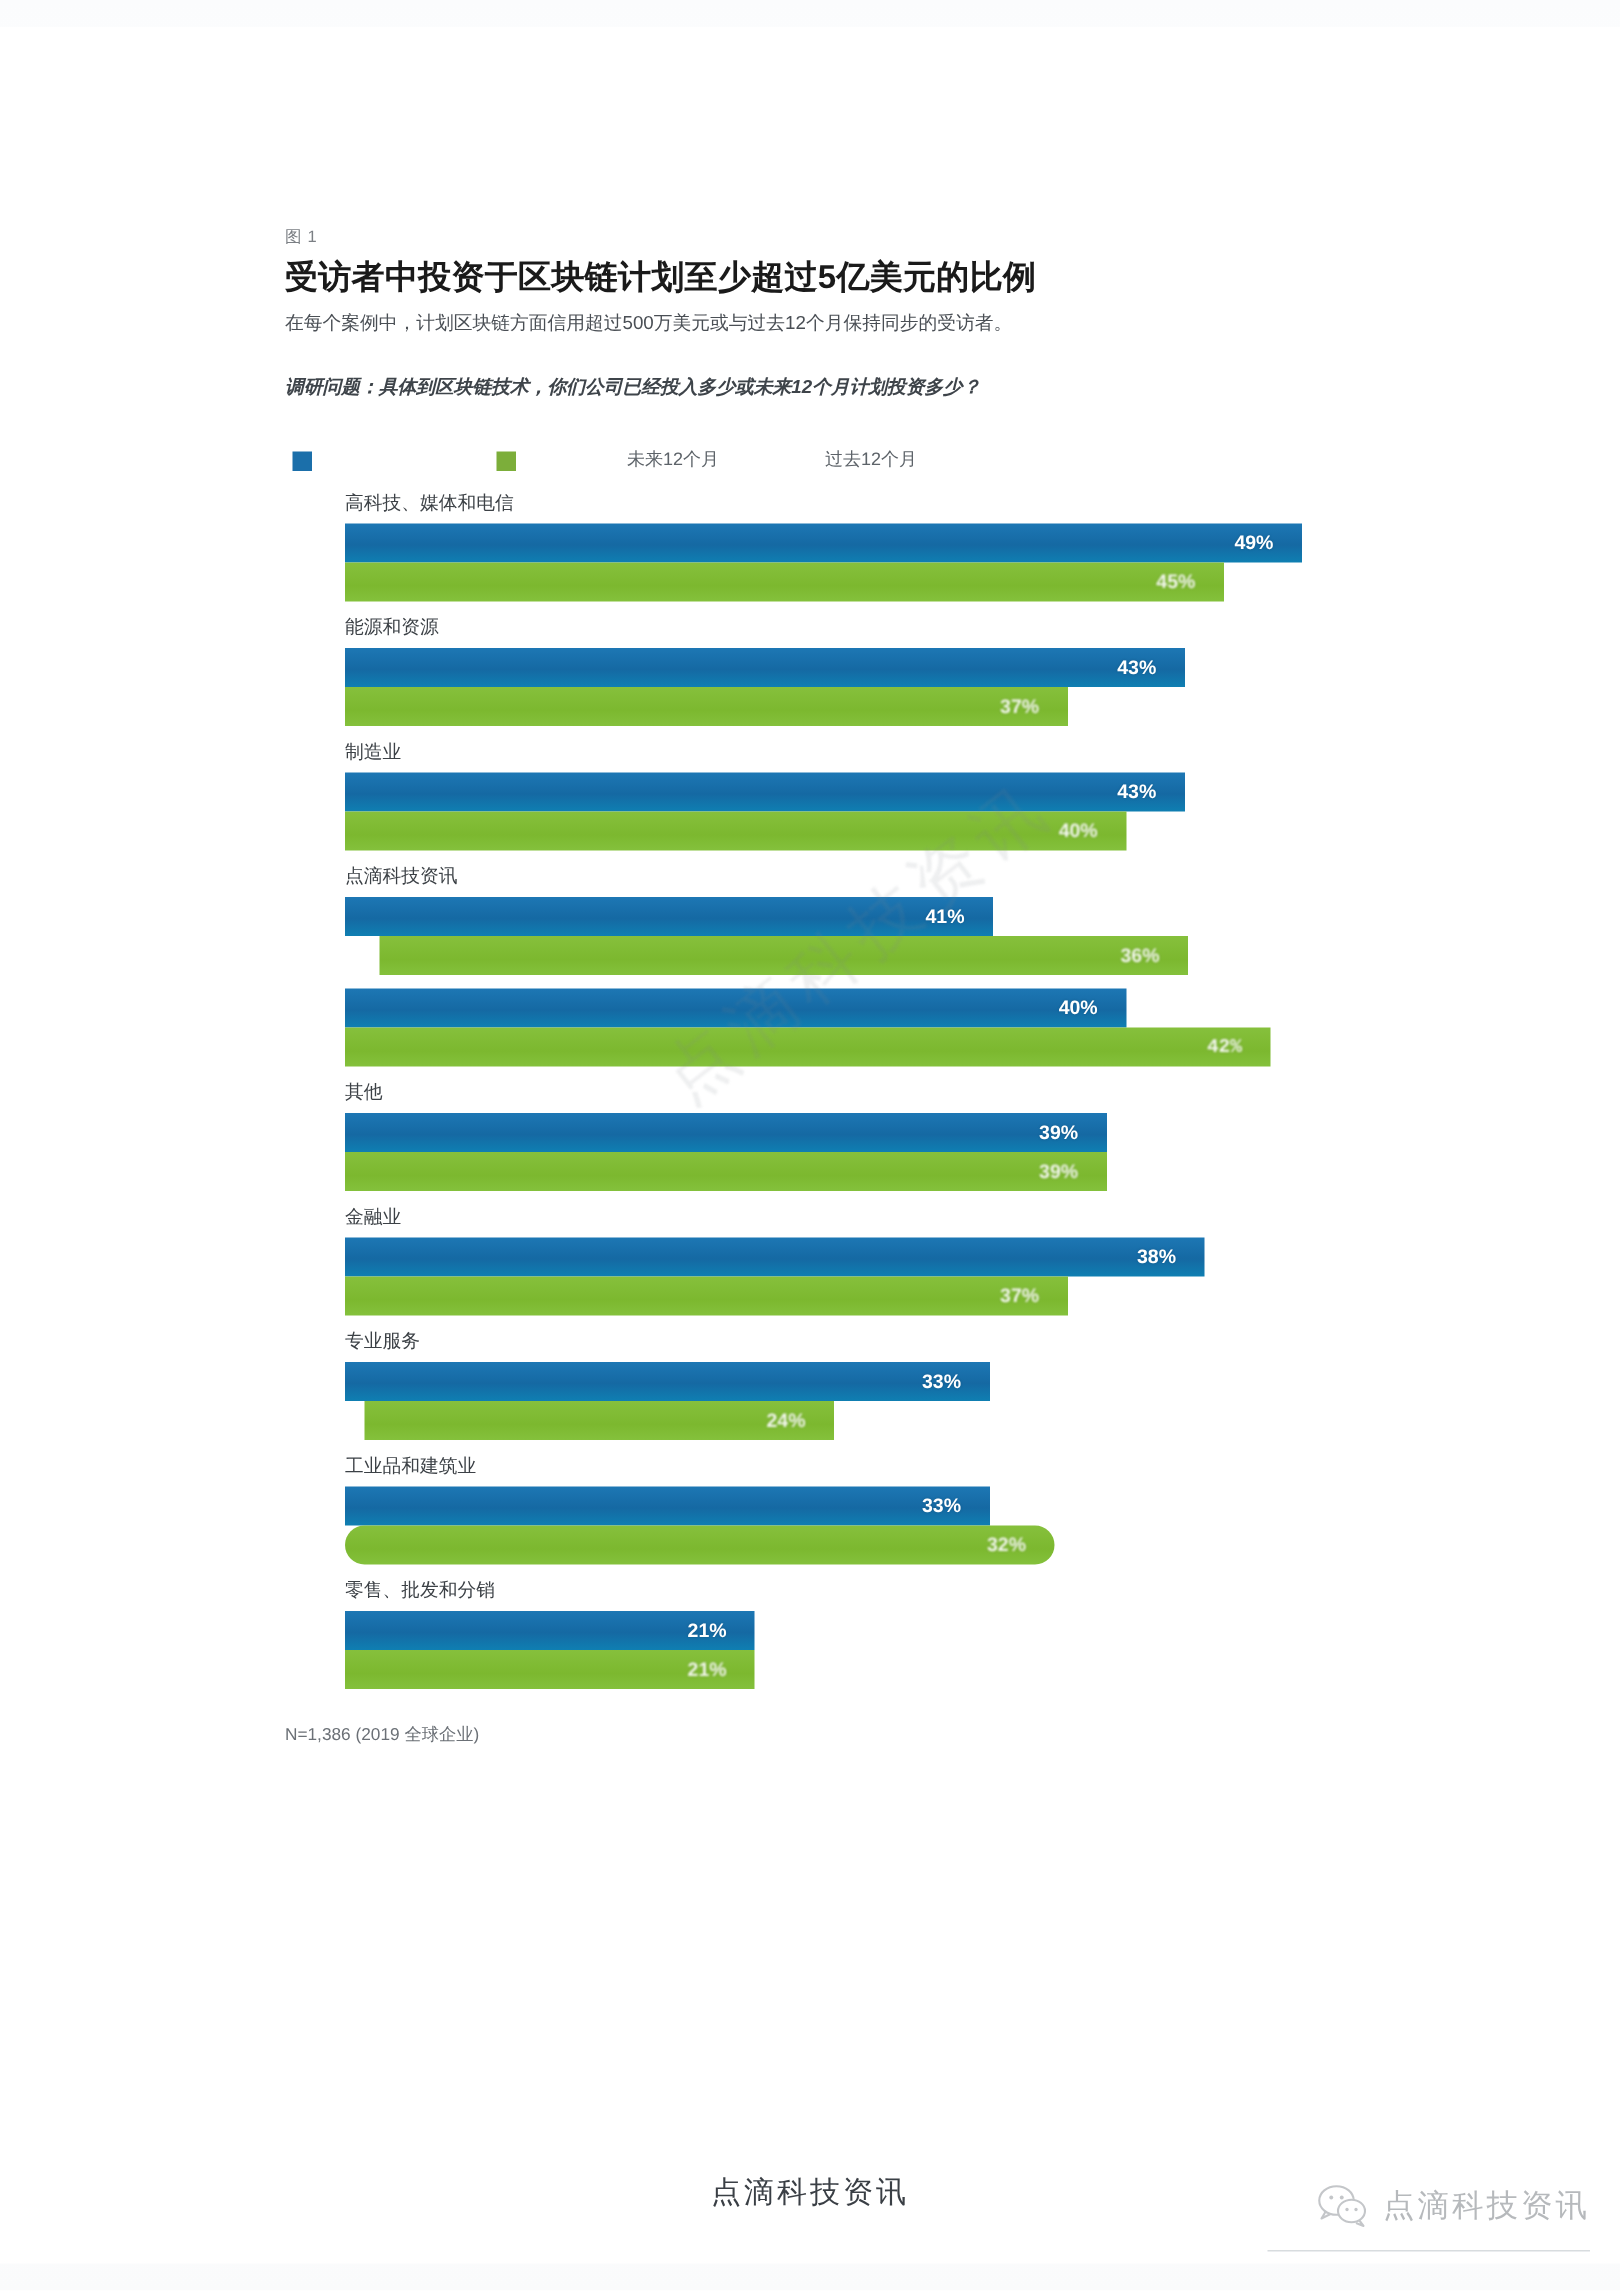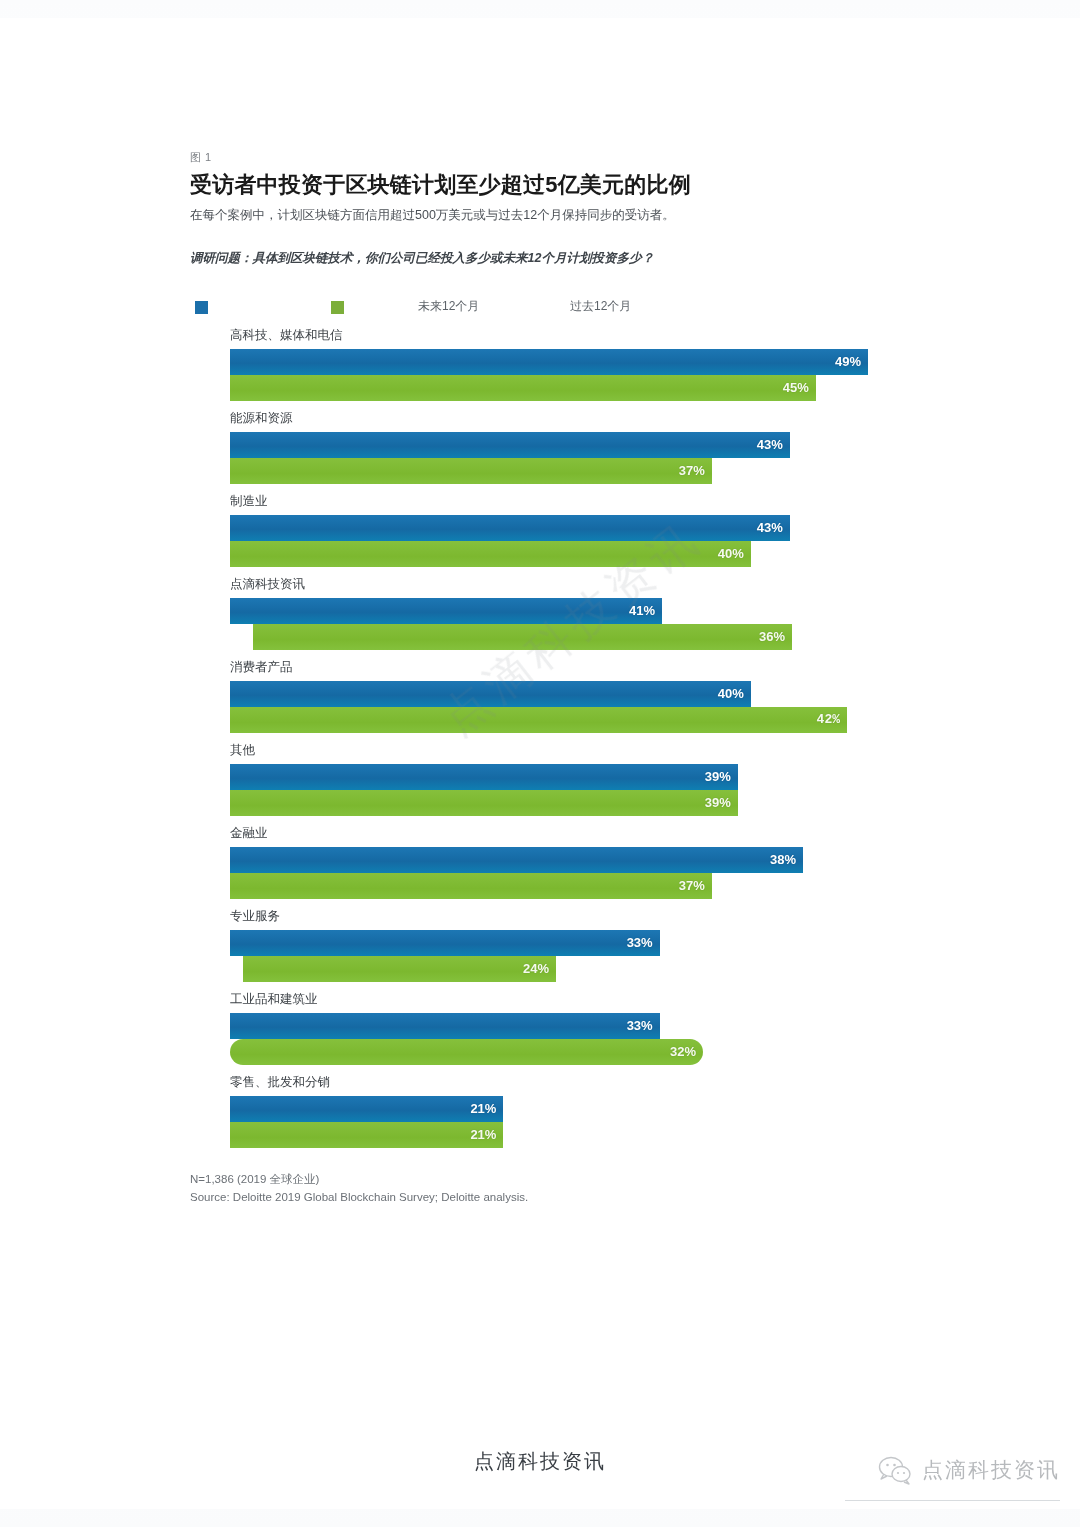--- a/index.html
+++ b/index.html
@@ -89,21 +89,21 @@
   .legend-text {
     position: absolute;
     top: 3px;
     font-size: 12px;
     color: #5d6369;
     filter: blur(.5px);
     white-space: nowrap;
     text-align: center;
   }
   .legend-text.t1 { left: 228px; }
-  .legend-text.t2 { left: 380px; }
+  .legend-text.t2 { left: 360px; }
 
   
   .chart {
     position: relative;
     margin-top: 6px;
   }
   .group {
     position: relative;
     margin-bottom: 9px;
   }
@@ -120,21 +120,21 @@
     height: 52px;
   }
   .bar {
     position: absolute;
     left: 0;
     height: 26px;
     display: flex;
     align-items: center;
     justify-content: flex-end;
     box-sizing: border-box;
-    padding-right: 7px;
+    padding-right: 19px;
   }
   .bar.future {
     top: 0;
     background: linear-gradient(180deg, #1d77b4 0%, #1569a3 55%, #0f7fb2 100%);
   }
   .bar.past {
     top: 26px;
     background: linear-gradient(180deg, #86c03c 0%, #7cb82f 60%, #84c13c 100%);
   }
   .bar-value {
@@ -271,21 +271,20 @@
         <div class="bars">
           <div class="bar future" style="width: 432px;">
             <span class="bar-value">41%</span>
           </div>
           <div class="bar past" style="width: 539px; margin-left: 23px;">
             <span class="bar-value">36%</span>
           </div>
         </div>
       </div>
       <div class="group">
-        <div class="cat-label">消费者产品</div>
         <div class="bars">
           <div class="bar future" style="width: 520.8px;">
             <span class="bar-value">40%</span>
           </div>
           <div class="bar past" style="width: 617px; font-family: Liberation Mono, monospace;">
             <span class="bar-value">42%</span>
           </div>
         </div>
       </div>
       <div class="group">
@@ -340,21 +339,20 @@
           </div>
           <div class="bar past" style="width: 273.42px;">
             <span class="bar-value">21%</span>
           </div>
         </div>
       </div>
     </div>
 
   <div class="notes">
     <div class="note">N=1,386 (2019 全球企业)</div>
-    <div class="note">Source: Deloitte 2019 Global Blockchain Survey; Deloitte analysis.</div>
   </div>
 
 </div>
 
 <div class="watermark">点滴科技资讯</div>
 
 <div class="brand-center">点滴科技资讯</div>
 
 <div class="brand-right">
   <span>

